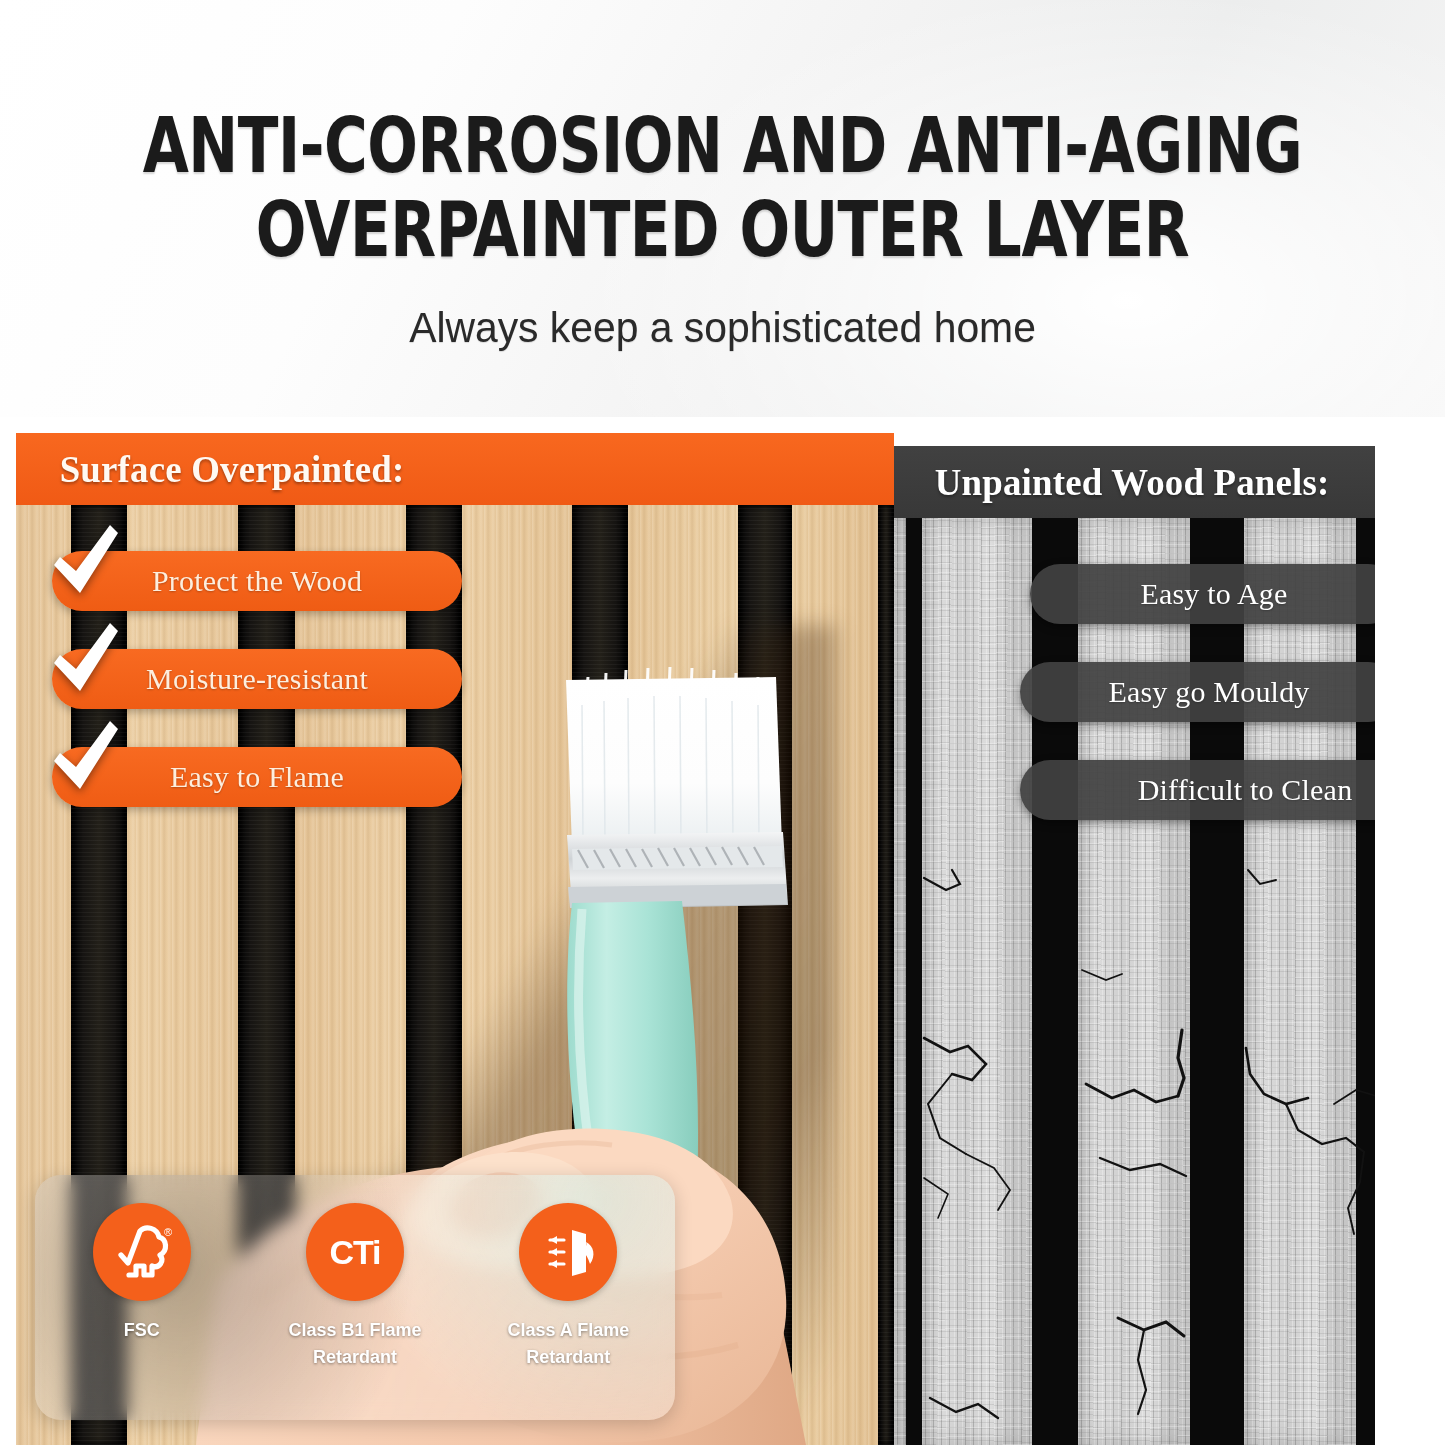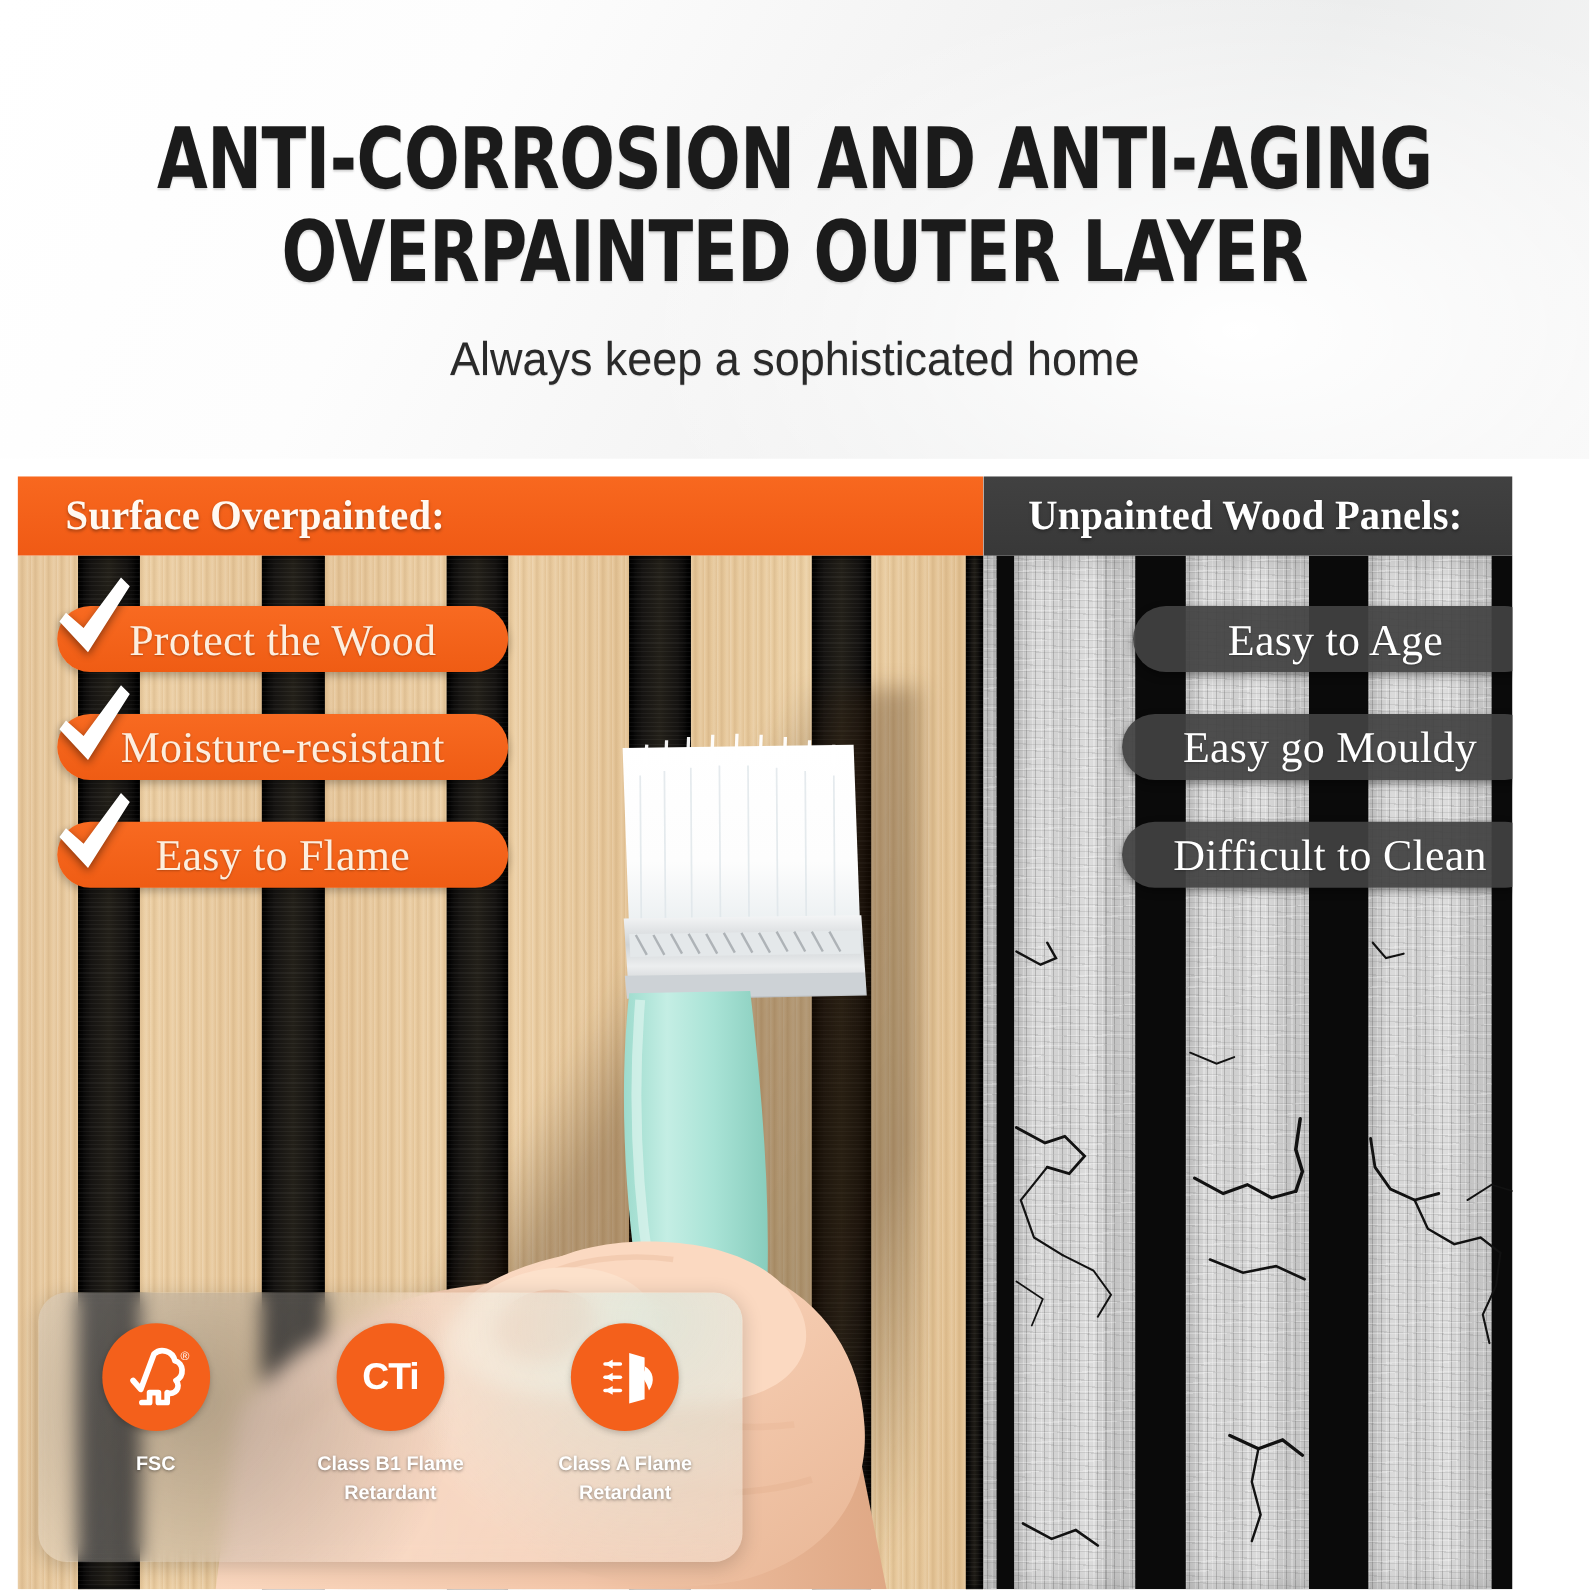--- a/index.html
+++ b/index.html
@@ -32,21 +32,21 @@
     color:#2a2a2a;font-size:43px;font-weight:400;
     transform:scaleX(0.95);transform-origin:50% 0;
     text-shadow:0 1px 1px rgba(0,0,0,.13);
   }
 
   
   .body-wrap{position:absolute;left:16px;top:433px;width:1445px;height:1012px;overflow:hidden;font-family:Liberation Serif, serif;}
 
   .side{position:absolute;top:0;bottom:0;overflow:hidden;}
   .side-left{left:0;width:878px;}
-  .side-right{left:878px;width:481px;}
+  .side-right{left:878px;width:481px;margin-top:13px;}
 
   
   .banner{
     position:absolute;left:0;top:0;height:72px;width:100%;
     display:flex;align-items:center;z-index:6;
   }
   .banner-left{background:linear-gradient(180deg,#F8681F 0%,#F05A15 100%);}
   .banner-right{background:linear-gradient(180deg,#414141 0%,#383838 100%);}
   .banner-left .banner-txt{padding-left:45px;}
   .banner-right .banner-txt{padding-left:42px;}
@@ -107,21 +107,21 @@
   .arm-shadow{
     position:absolute;left:300px;top:120px;width:520px;height:880px;
     background:linear-gradient(122deg, rgba(0,0,0,0) 38%, rgba(60,35,10,.30) 46%, rgba(50,28,6,.34) 72%, rgba(0,0,0,0) 92%);
     filter:blur(10px);z-index:2;pointer-events:none;
   }
 
   
   .pill{
     position:absolute;display:flex;align-items:center;justify-content:center;
     height:60px;border-radius:30px;z-index:5;
-    font-size:40px;letter-spacing:.2px;white-space:nowrap;
+    font-size:30px;letter-spacing:.2px;white-space:nowrap;
   }
   .pill-orange{
     background:linear-gradient(180deg,#F86A21 0%,#EF5C14 100%);
     color:#fdeede;box-shadow:0 3px 8px rgba(0,0,0,.28);
   }
   .pill-gray{
     background:rgba(66,66,66,.93);color:#ffffff;
     box-shadow:0 3px 8px rgba(0,0,0,.40);
   }
   .pill span{text-shadow:0 1px 2px rgba(0,0,0,.25);}
@@ -388,21 +388,21 @@
       <div class="banner banner-right">
         <div class="banner-txt">Unpainted Wood Panels:</div>
       </div>
 
       <div class="pill pill-gray" style="left:136px;top:118px;width:368px;">
         <span>Easy to Age</span>
       </div>
       <div class="pill pill-gray" style="left:126px;top:216px;width:378px;text-align:center;">
         <span>Easy go Mouldy</span>
       </div>
-      <div class="pill pill-gray" style="left:126px;top:314px;width:378px;">
+      <div class="pill pill-gray" style="left:126px;top:314px;width:378px;padding-left:36px;">
         <span>Difficult to Clean</span>
       </div>
     </div>
   </div>
 
   <div class="badge-strip">
     <div class="badges">
 
       <div class="badge">
         <div class="badge-circle">

